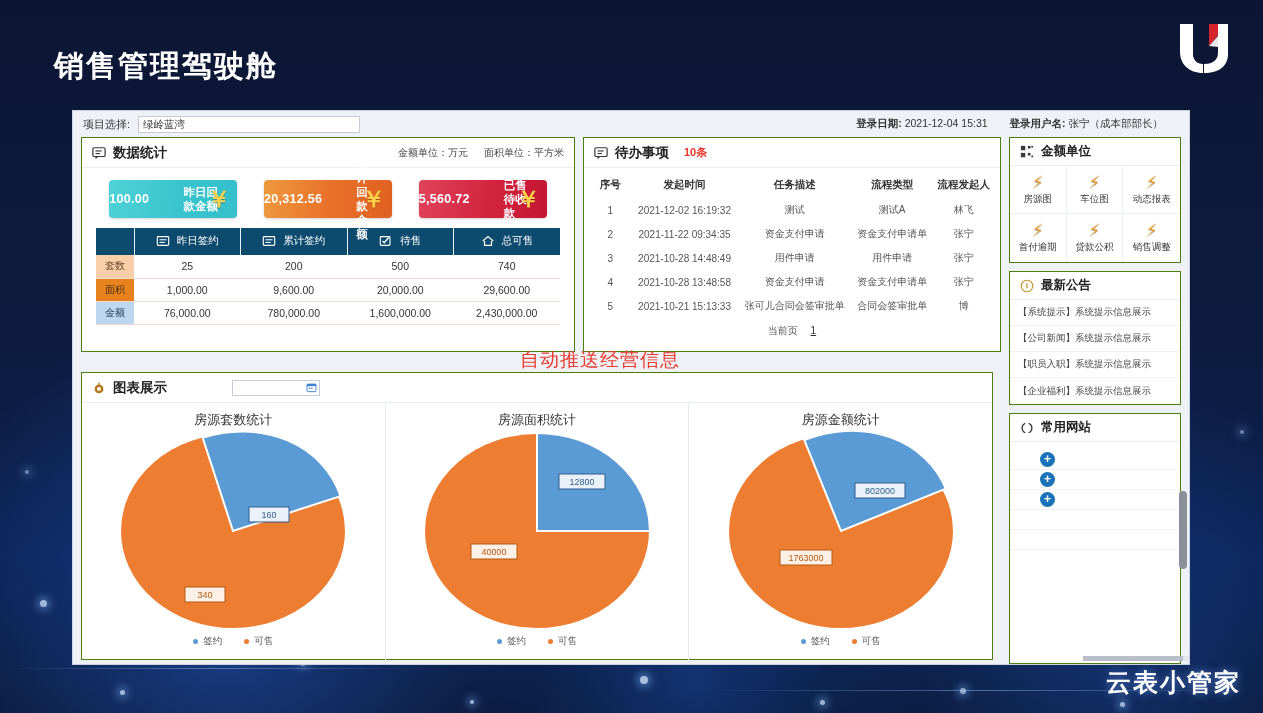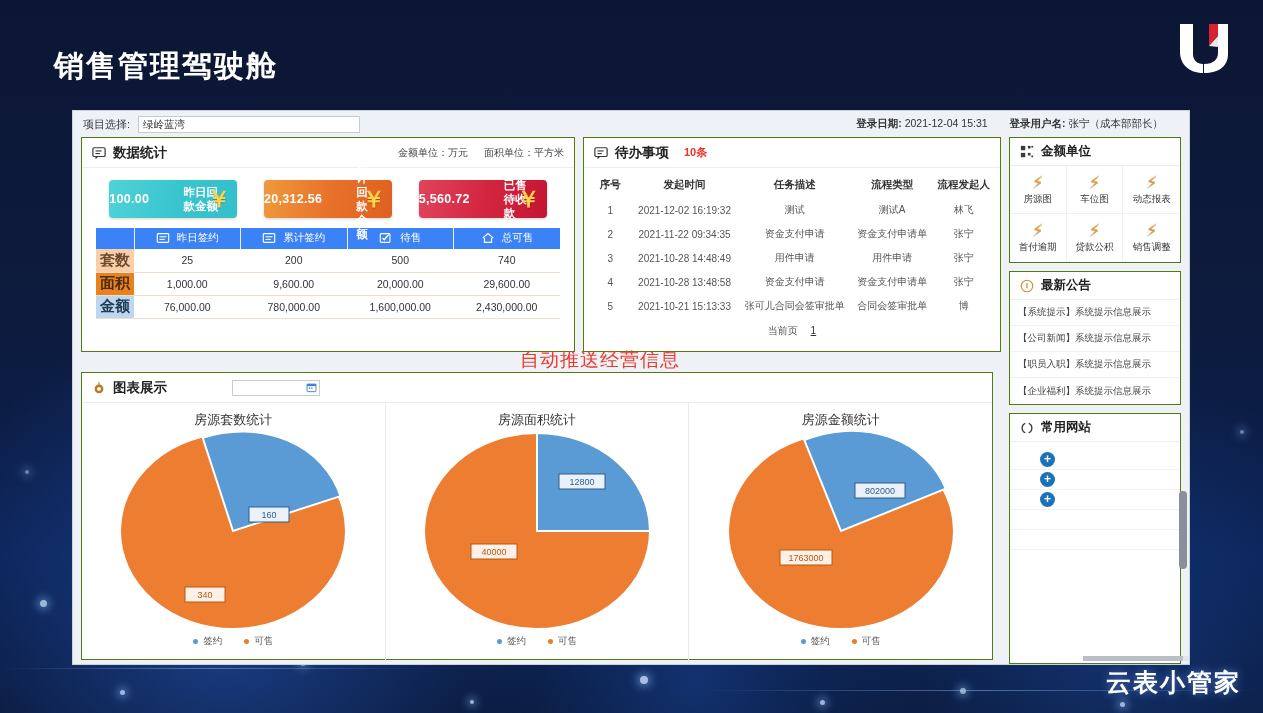--- a/index.html
+++ b/index.html
@@ -81,30 +81,30 @@
     font-family: "DejaVu Sans", sans-serif;
   }
   .kpi-teal   { background: linear-gradient(100deg,#4fd2d8 0%, #39c4cd 55%, #35bfcb 100%); }
   .kpi-orange { background: linear-gradient(100deg,#ef9a3d 0%, #e8722a 50%, #e0601f 100%); }
   .kpi-red    { background: linear-gradient(100deg,#e0445b 0%, #d2233f 55%, #c41532 100%); }
 
   
   .stat-wrap { padding: 2px 14px 10px; }
   table.stat { width: 100%; border-collapse: collapse; table-layout: fixed; }
   table.stat th {
-    background: #3b82f6; color: #fff; font-size: 10.5px; font-weight: normal;
-    height: 21px; border-right: 1px solid #eaf1f8; 
+    background: #0c4a6e; color: #fff; font-size: 10.5px; font-weight: normal;
+    height: 27px; border-right: 1px solid #eaf1f8; 
   }
   table.stat th:last-child { border-right: none; }
   table.stat th .thin { display:inline-flex; align-items:center; gap:7px; justify-content:center;}
   table.stat td {
     font-size: 10.5px; color: #333; height: 23px; text-align: center;
     border-bottom: 1px solid #f2dcd2; background:#fff;
   }
-  table.stat td.rowlab { font-size: 15px; color: #6b4a2e; font-weight: bold; }
+  table.stat td.rowlab { font-size: 10px; color: #6b4a2e; font-weight: normal; }
   .lab-0 { background: #f8cfa8 !important; }
   .lab-1 { background: #e8821e !important; color:#4a2c10 !important;}
   .lab-2 { background: #bdd7ee !important; color:#1f3b55 !important;}
   .w-lab { width: 38px; }
 
   
   .badge-count { color: #e8342a; font-size: 11px; font-weight: bold; margin-left: 8px; }
   table.todo { width: 100%; border-collapse: collapse; }
   table.todo th { font-size: 10.5px; color: #333; font-weight: bold; height: 26px; }
   table.todo td { font-size: 10px; color: #555; height: 24px; text-align: center; }

